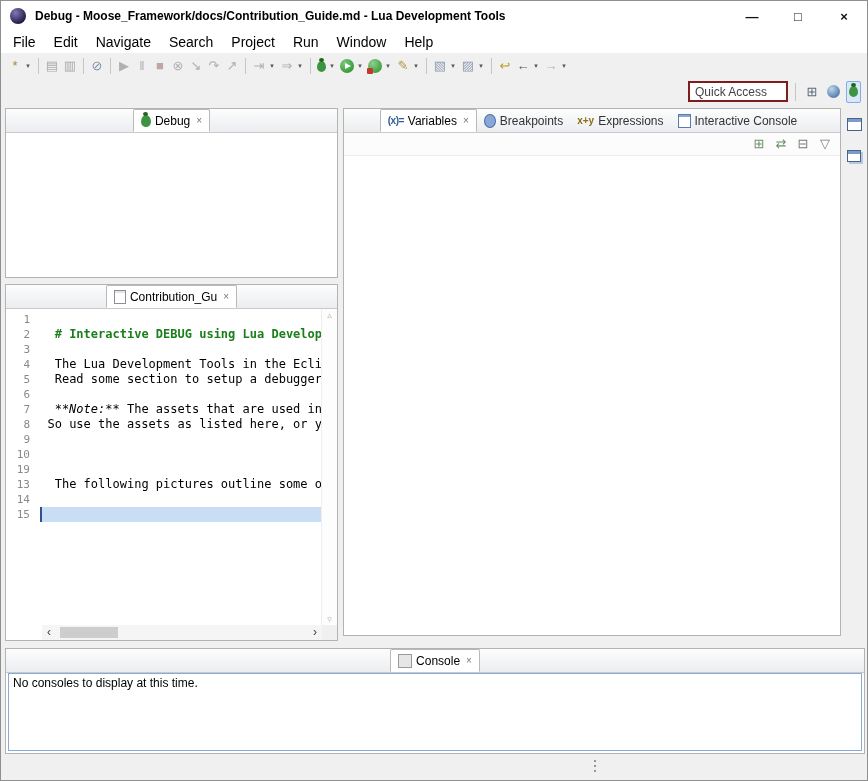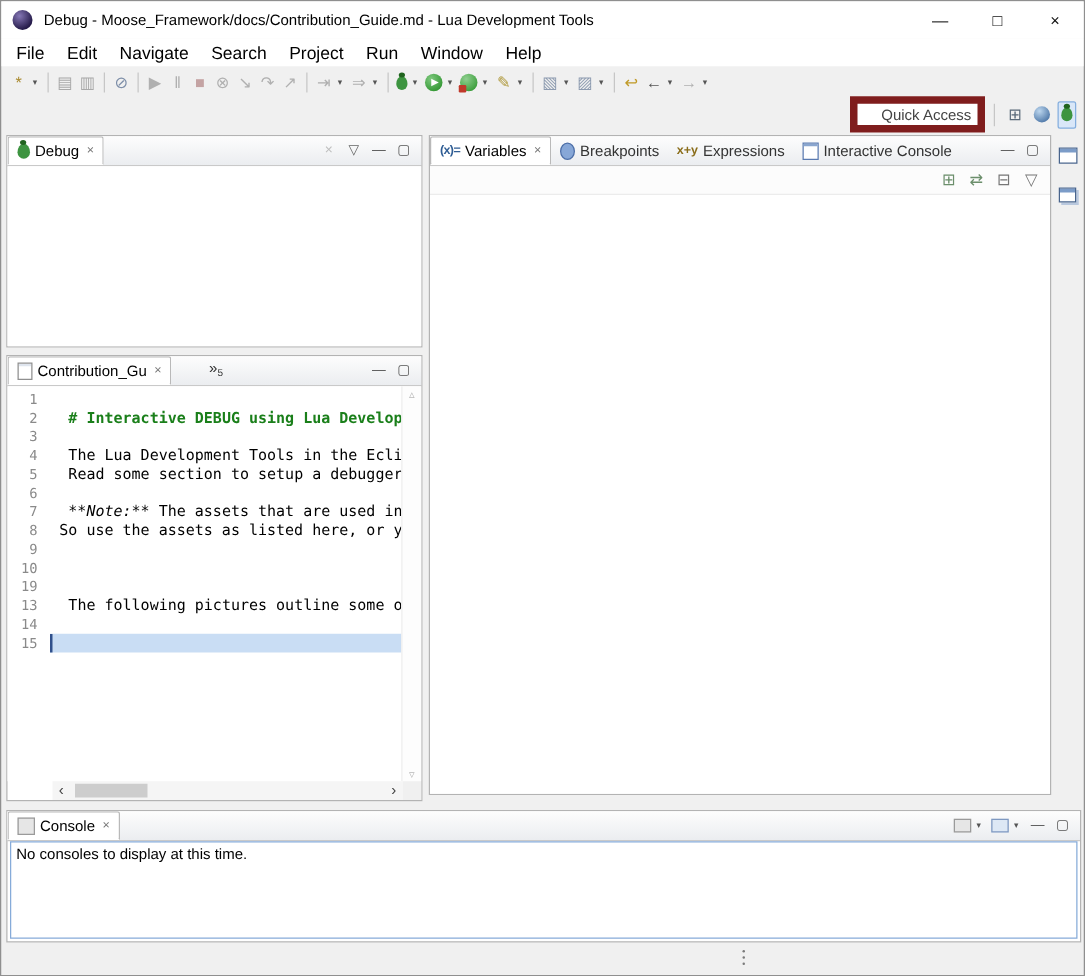--- a/index.html
+++ b/index.html
@@ -2,21 +2,21 @@
 <html><head>
 <meta charset="utf-8">
 <style>
   html,body{margin:0;padding:0;}
   body{
     width:868px;height:781px;position:relative;overflow:hidden;
     background:#f0f0f0;font-family:"Liberation Sans",sans-serif;font-size:12px;
     box-sizing:border-box;border:1px solid #8f8f8f;color:#000;
   }
   
-  .titlebar{position:absolute;top:0;left:0;right:0;height:30px;background:#fff;display:flex;align-items:center;}
+  .titlebar{position:absolute;top:0;left:0;right:0;height:30px;background:#fff;display:flex;align-items:center;font-weight:bold;}
   .app-icon{width:16px;height:16px;margin-left:9px;border-radius:50%;
     background:radial-gradient(circle at 35% 30%, #8577b5, #241a49 72%);flex:none;}
   .title-text{margin-left:9px;font-size:12px;white-space:nowrap;}
   .win-controls{margin-left:auto;display:flex;height:100%;}
   .win-btn{width:46px;height:100%;display:flex;align-items:center;justify-content:center;font-size:13px;color:#111;}
   
   .menubar{position:absolute;top:30px;left:0;right:0;height:22px;background:#fff;display:flex;align-items:center;padding-left:3px;}
   .menu-item{padding:2px 9px;font-size:14px;}
   
   .toolbar{position:absolute;top:52px;left:0;right:0;height:26px;display:flex;align-items:center;padding-left:5px;}
@@ -40,29 +40,29 @@
   .ic-window::before{content:"";position:absolute;left:0;right:0;top:0;height:3px;background:#7c9cc8;}
   .ic-window2{min-width:0;width:12px;height:10px;border:1px solid #49648c;background:#fff;position:relative;box-shadow:2px 2px 0 #b9c8de;}
   .ic-window2::before{content:"";position:absolute;left:0;right:0;top:0;height:3px;background:#7c9cc8;}
   .ic-breakpoint{min-width:0;width:8px;height:8px;border-radius:50%;background:#87a7d7;border:1px solid #4d6fa8;}
   .ic-varsx{min-width:0;font-size:8px;font-weight:bold;color:#2f5d94;letter-spacing:-0.5px;}
   .ic-expr{min-width:0;font-size:8px;font-weight:bold;color:#8a6d1a;}
   .ic-iconsole{min-width:0;width:11px;height:9px;border:1px solid #5a7ab0;background:#fff;position:relative;}
   .ic-iconsole::before{content:"";position:absolute;left:0;right:0;top:0;height:2px;background:#8aa6cf;}
   
   .perspbar{position:absolute;top:78px;left:0;right:6px;height:25px;display:flex;align-items:center;justify-content:flex-end;}
-  .quick-access input{width:86px;height:17px;border:6px solid #7f1d1d;background:#fff;font-size:12px;padding:0 5px;font-family:inherit;color:#333;text-align:right;}
+  .quick-access input{width:86px;height:17px;border:2px solid #7f1d1d;background:#fff;font-size:12px;padding:0 5px;font-family:inherit;color:#333;}
   .quick-access input::placeholder{color:#444;opacity:1;}
   .persp-sep{width:1px;height:18px;background:#c6c6c6;margin:0 7px;}
   #persp-buttons{display:flex;align-items:center;gap:4px;}
   
   .right-strip{position:absolute;top:108px;right:2px;width:22px;bottom:30px;display:flex;flex-direction:column;align-items:center;gap:10px;padding-top:4px;}
   
   .panel{position:absolute;background:#fff;border:1px solid #b3b3b3;box-sizing:border-box;}
-  .panel-header{height:23px;background:linear-gradient(#fdfdfd,#ebedf0);border-bottom:1px solid #c9c9c9;display:flex;align-items:flex-start;position:relative;}
+  .panel-header{height:23px;background:linear-gradient(#fdfdfd,#ebedf0);border-bottom:1px solid #c9c9c9;display:flex;align-items:center;position:relative;flex-direction:column;}
   .tabs{display:flex;align-items:stretch;}
   .tab{display:flex;align-items:center;gap:4px;height:23px;padding:0 7px;font-size:12px;color:#333;box-sizing:border-box;}
   .tab .ic{font-size:10px;min-width:10px;height:12px;}
   .tab.active{background:#fff;border:1px solid #b9b9b9;border-bottom:1px solid #fff;margin-bottom:-1px;border-top-left-radius:2px;border-top-right-radius:2px;color:#000;}
   .tab-close{font-size:10px;color:#777;margin-left:2px;}
   .hdr-actions{margin-left:auto;display:flex;align-items:center;gap:2px;padding-right:5px;}
   .hdr-actions .ic{font-size:11px;}
   .panel-body{position:absolute;top:24px;left:0;right:0;bottom:0;background:#fff;}
   .panel-toolbar{position:absolute;top:24px;left:0;right:0;height:22px;background:#fcfcfc;border-bottom:1px solid #ececec;display:flex;justify-content:flex-end;align-items:center;gap:4px;padding-right:6px;}
   .vars-body{top:47px;}

